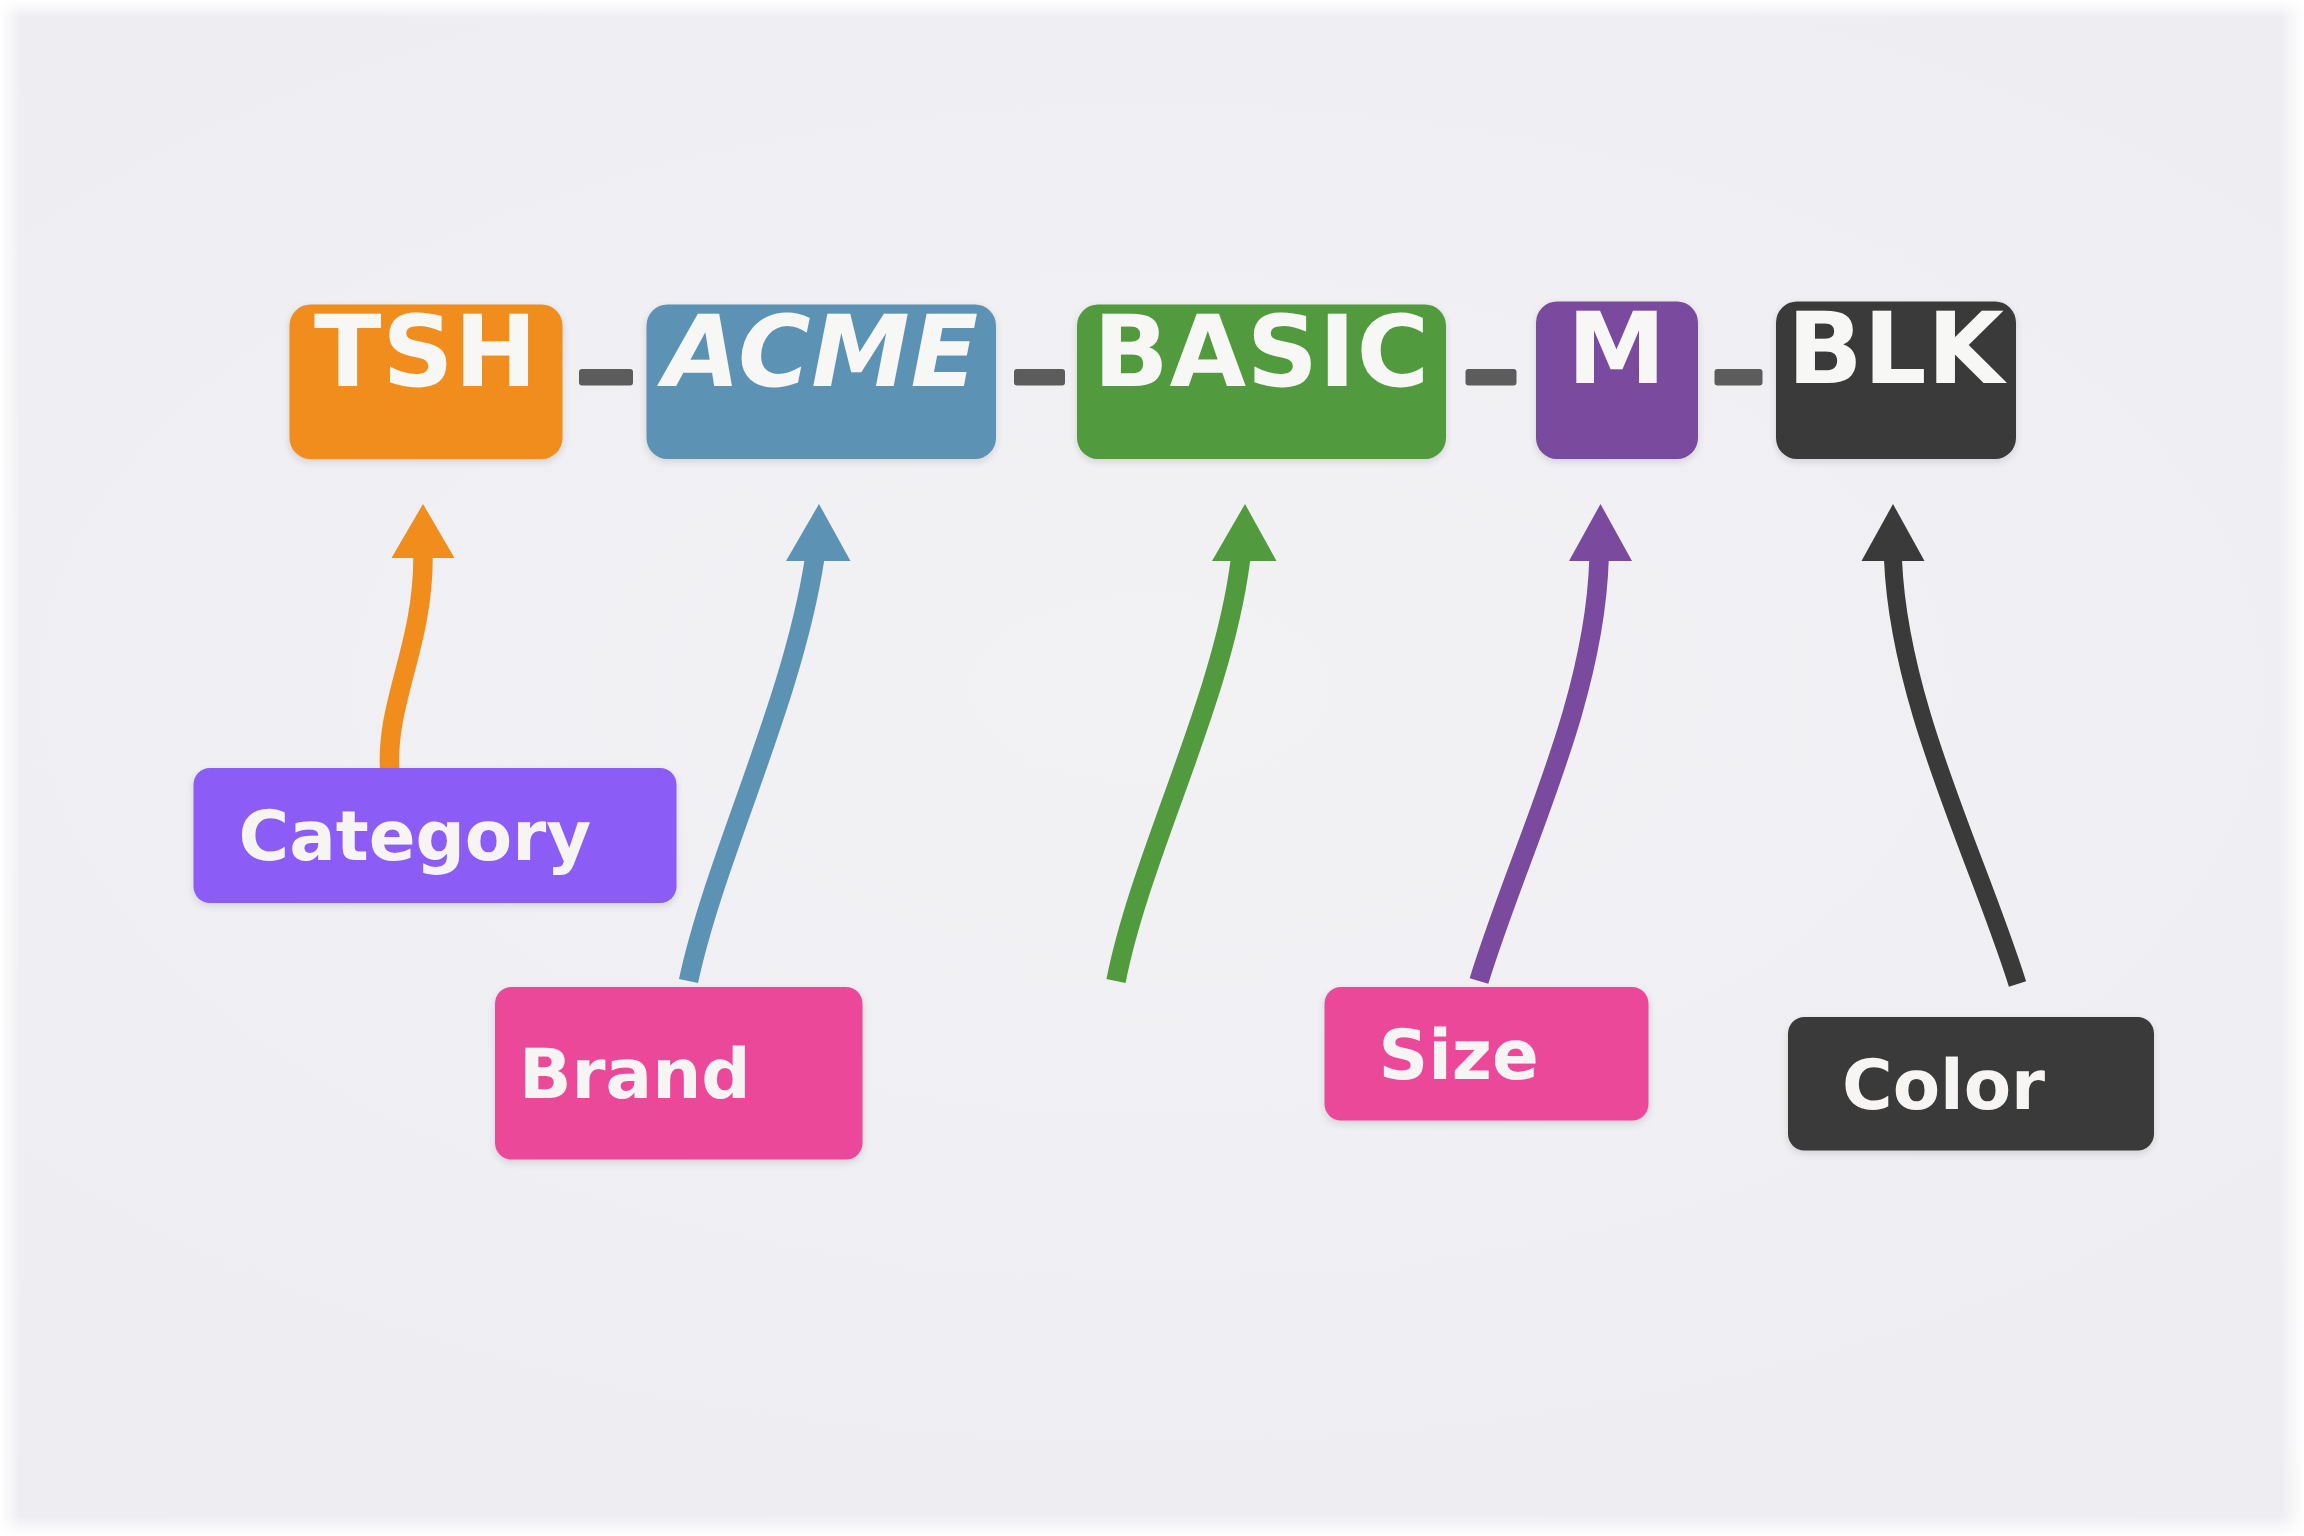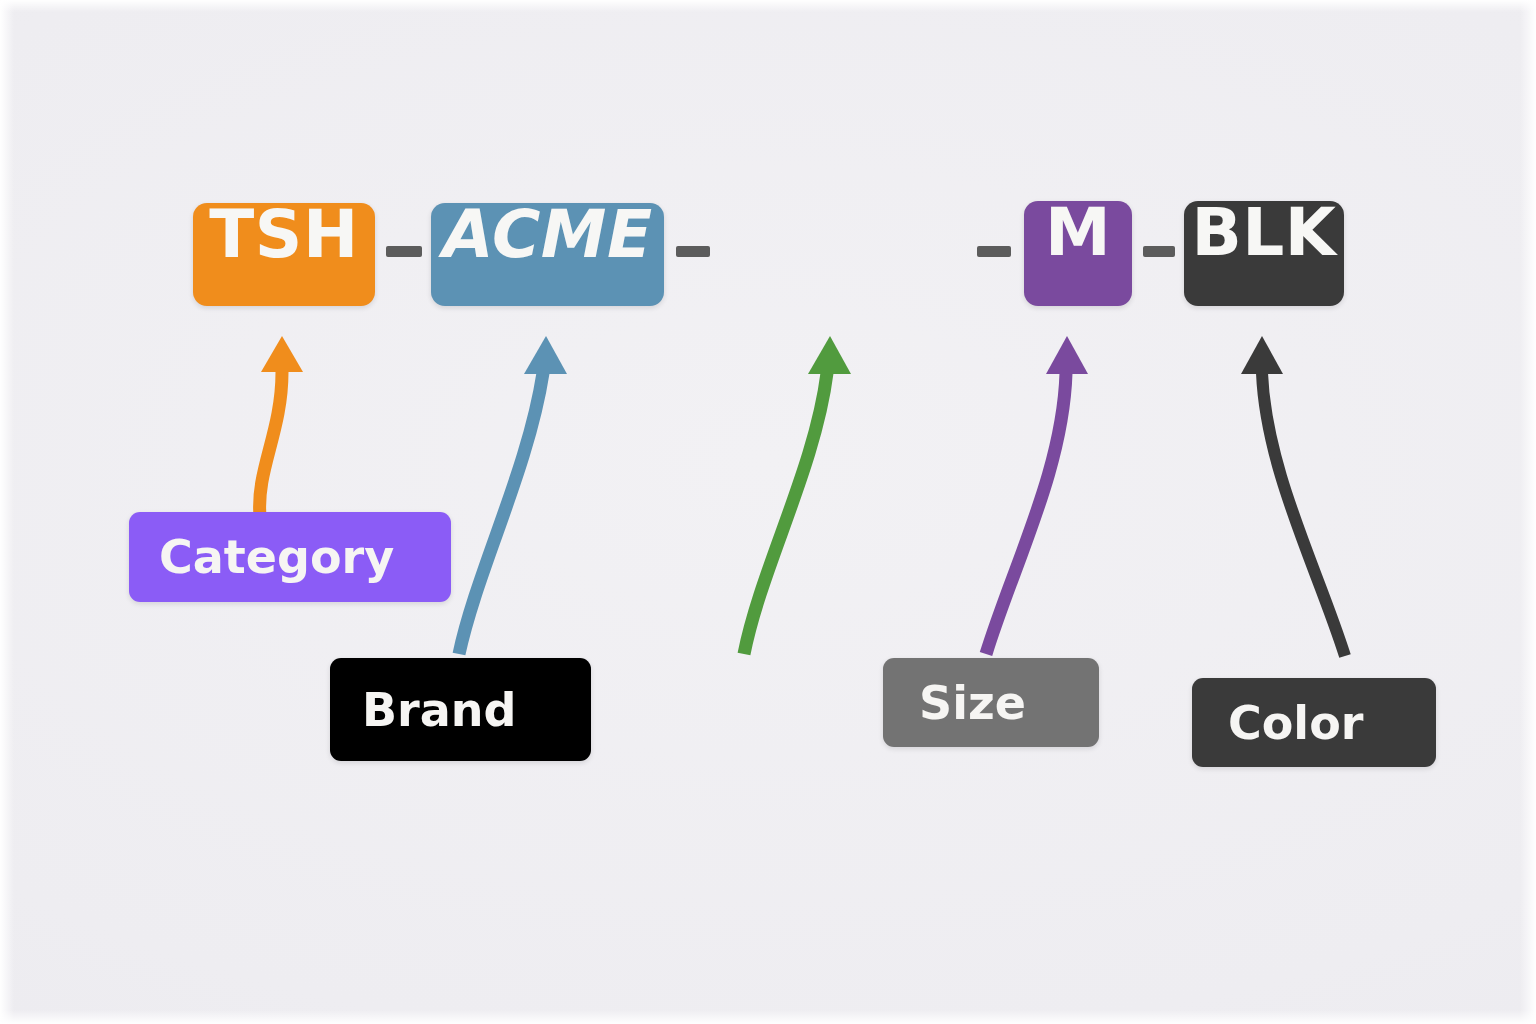--- a/index.html
+++ b/index.html
@@ -136,43 +136,46 @@
   </div>
 
   <div class="sku-sep" style="left:386px; top:246px; width:36px;"></div>
 
   <div class="sku-chip" style="left:431px; top:203px; width:233px; height:103px; background:#5c92b4; font-size:66px;font-style:italic;">
     <span>ACME</span>
   </div>
 
   <div class="sku-sep" style="left:676px; top:246px; width:34px;"></div>
 
+  <div class="sku-chip" style="left:718px; top:203px; width:246px; height:103px; background:#519b3e; font-size:66px;">
+    <span>BASIC</span>
+  </div>
 
   <div class="sku-sep" style="left:977px; top:246px; width:34px;"></div>
 
   <div class="sku-chip" style="left:1024px; top:201px; width:108px; height:105px; background:#7a4a9e; font-size:66px;">
     <span>M</span>
   </div>
 
   <div class="sku-sep" style="left:1143px; top:246px; width:32px;"></div>
 
   <div class="sku-chip" style="left:1184px; top:201px; width:160px; height:105px; background:#3a3a3a; font-size:66px;">
     <span>BLK</span>
   </div>
 
   <div class="label-chip" style="left:129px; top:512px; width:292px; height:90px; background:#8b5cf6; font-size:46px; padding-left:30px;">
     <span>Category</span>
   </div>
 
-  <div class="label-chip" style="left:330px; top:658px; width:229px; height:103px; background:#000000; font-size:46px; padding-left:32px;">
+  <div class="label-chip" style="left:330px; top:658px; width:229px; height:115px; background:#ec4899; font-size:46px; padding-left:16px;">
     <span>Brand</span>
   </div>
 
 
-  <div class="label-chip" style="left:883px; top:658px; width:180px; height:89px; background:#737373; font-size:46px; padding-left:36px;">
+  <div class="label-chip" style="left:883px; top:658px; width:180px; height:89px; background:#ec4899; font-size:46px; padding-left:36px;">
     <span>Size</span>
   </div>
 
   <div class="label-chip" style="left:1192px; top:678px; width:208px; height:89px; background:#3a3a3a; font-size:46px; padding-left:36px;">
     <span>Color</span>
   </div>
 
   <div id="edge-left"></div>
   <div id="edge-right"></div>
   <div id="edge-top"></div>

